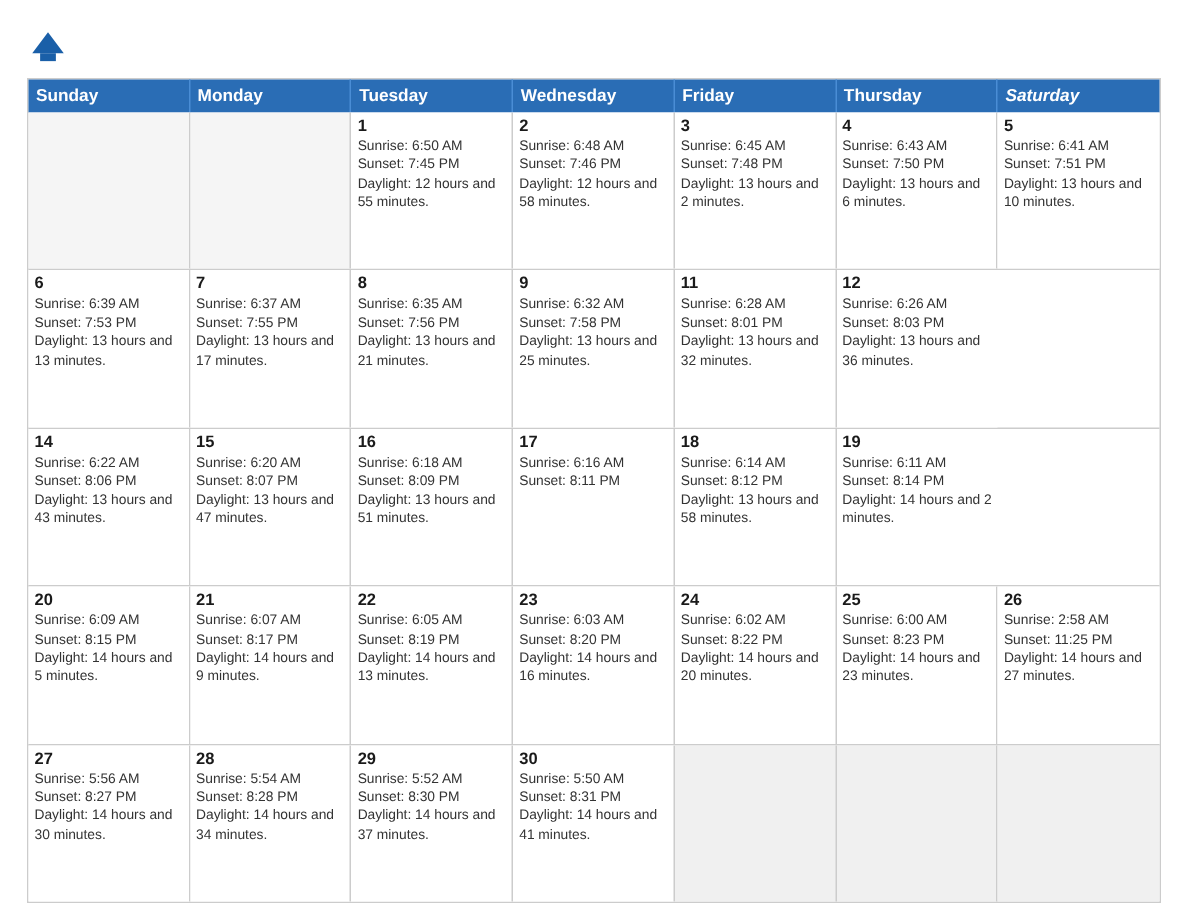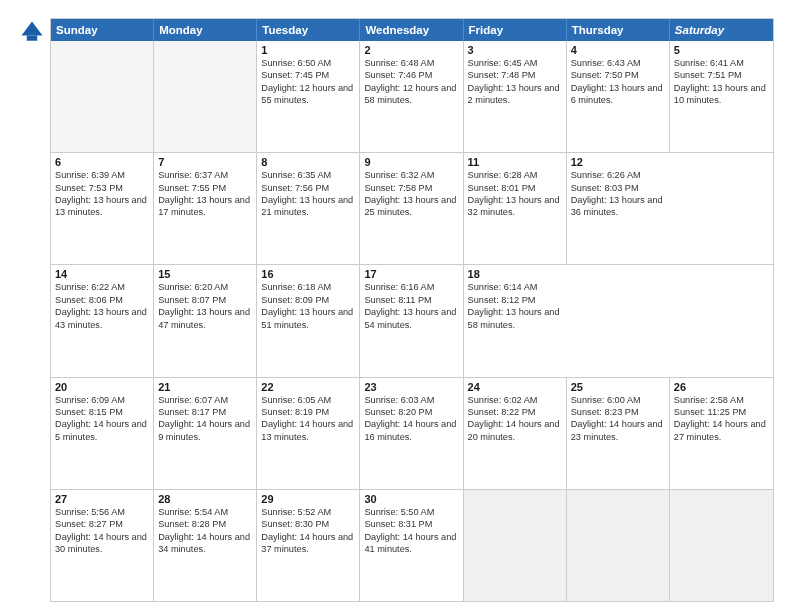--- a/index.html
+++ b/index.html
@@ -8,21 +8,21 @@
       background: #fff;
       width: 792px;
       height: 612px;
       overflow: hidden;
     }
     .page {
       width: 792px;
       height: 612px;
       padding: 18px 18px 10px 18px;
       display: flex;
-      flex-direction: row;
+      flex-direction: column;
     }
     .header {
       display: flex;
       align-items: flex-start;
       justify-content: space-between;
       margin-bottom: 6px;
     }
     .logo {
       display: flex;
       align-items: center;
@@ -247,27 +247,32 @@
           <div class="cal-cell">
             <div class="day-num">16</div>
             <div class="cell-line">Sunrise: 6:18 AM</div>
             <div class="cell-line">Sunset: 8:09 PM</div>
             <div class="cell-line">Daylight: 13 hours and 51 minutes.</div>
           </div>
           <div class="cal-cell">
             <div class="day-num">17</div>
             <div class="cell-line">Sunrise: 6:16 AM</div>
             <div class="cell-line">Sunset: 8:11 PM</div>
-            <div class="cell-line">Daylight: 13 hours and 54 minutes.</div>
           </div>
           <div class="cal-cell">
             <div class="day-num">18</div>
             <div class="cell-line">Sunrise: 6:14 AM</div>
             <div class="cell-line">Sunset: 8:12 PM</div>
             <div class="cell-line">Daylight: 13 hours and 58 minutes.</div>
+          </div>
+          <div class="cal-cell">
+            <div class="day-num">19</div>
+            <div class="cell-line">Sunrise: 6:11 AM</div>
+            <div class="cell-line">Sunset: 8:14 PM</div>
+            <div class="cell-line">Daylight: 14 hours and 2 minutes.</div>
           </div>
         </div>
         <div class="cal-row">
           <div class="cal-cell">
             <div class="day-num">20</div>
             <div class="cell-line">Sunrise: 6:09 AM</div>
             <div class="cell-line">Sunset: 8:15 PM</div>
             <div class="cell-line">Daylight: 14 hours and 5 minutes.</div>
           </div>
           <div class="cal-cell">

